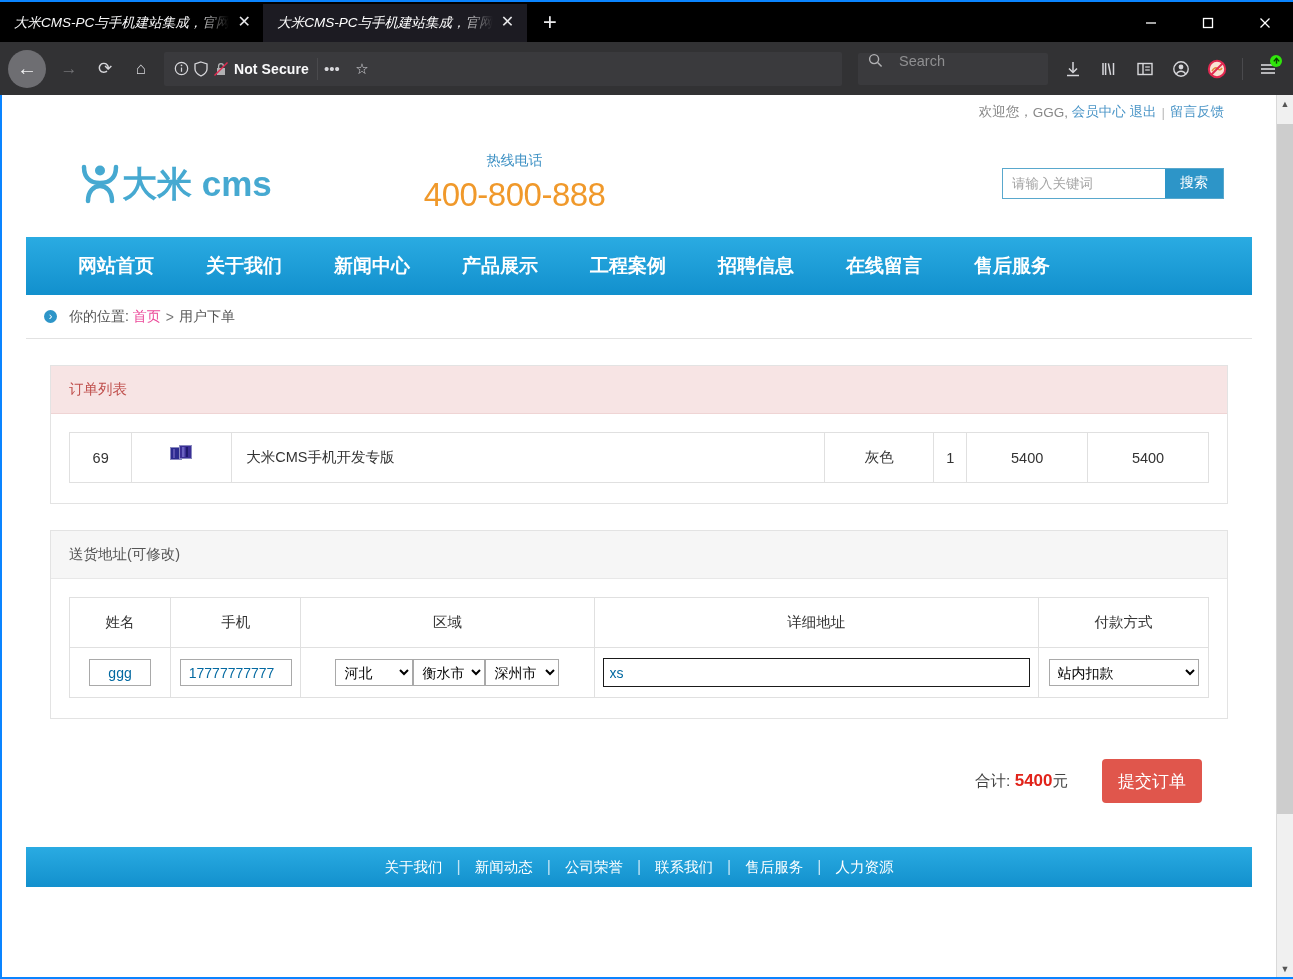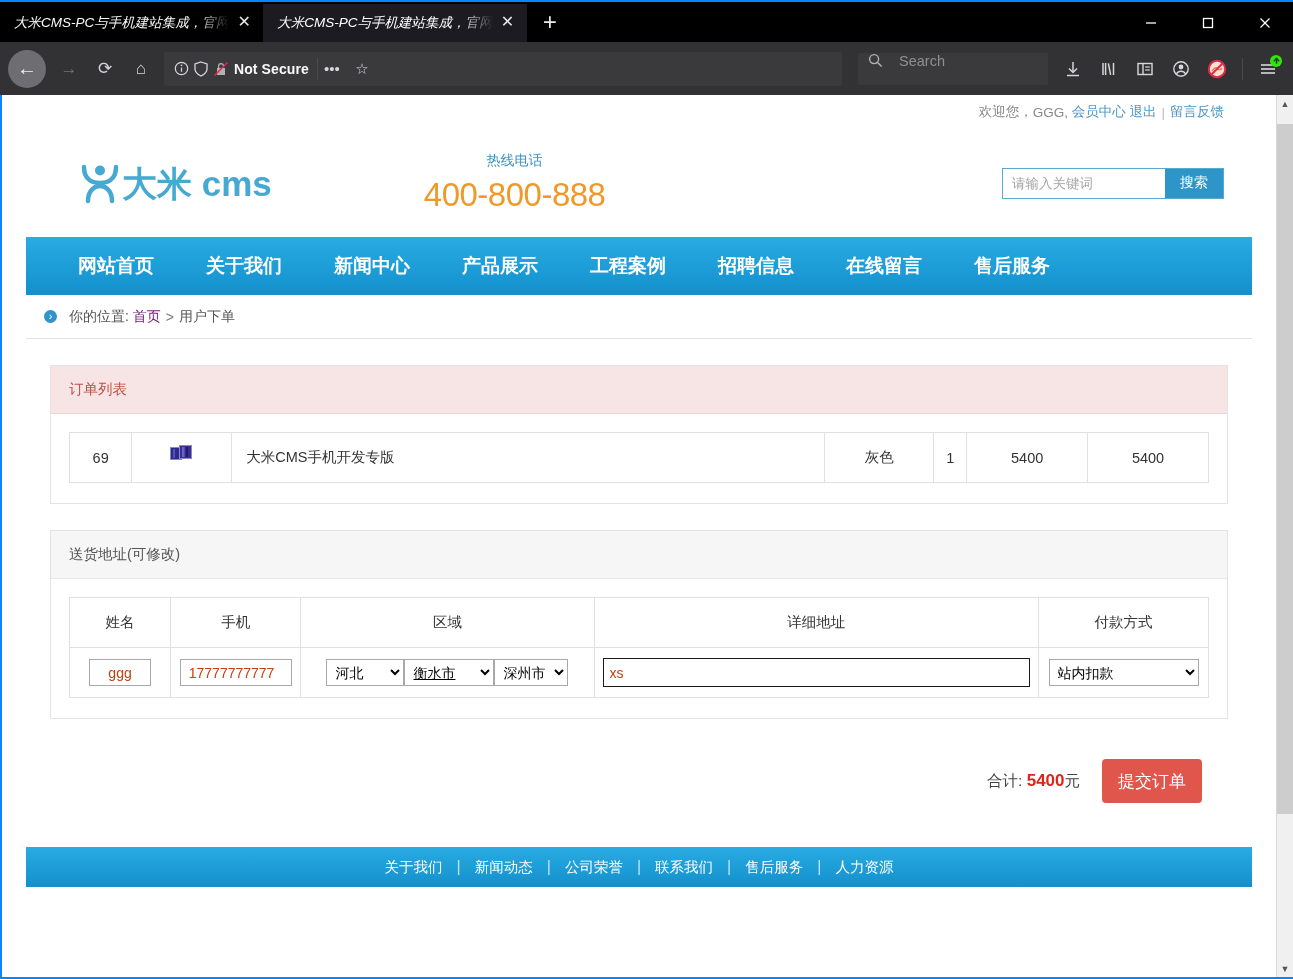--- a/index.html
+++ b/index.html
@@ -108,21 +108,21 @@
   .nav a { color: #fff; font-size: 19px; font-weight: bold; text-decoration: none;
            padding: 0 26px; white-space: nowrap; }
 
   .breadcrumb { height: 44px; margin: 0 24px; border-bottom: 1px solid #e2e2e2;
                 display: flex; align-items: center; padding-left: 18px;
                 font-size: 14px; color: #555; }
   .bc-icon { width: 13px; height: 13px; border-radius: 50%; flex: none;
              background: #2d95c8; margin-right: 12px; position: relative; }
   .bc-icon::after { content: "›"; position: absolute; inset: 0; color: #fff;
                     font-size: 11px; line-height: 12px; text-align: center; }
-  .breadcrumb a { color: #701a75; text-decoration: none; }
+  .breadcrumb a { color: #ec4899; text-decoration: none; }
   .breadcrumb .gt { margin: 0 5px; color: #777; }
 
   .main { margin: 0 24px; padding: 26px 24px 0 24px; }
   .panel { border: 1px solid #e3e3e3; margin-bottom: 26px; background: #fff; }
   .panel-head { height: 48px; display: flex; align-items: center; padding: 0 18px;
                 font-size: 14.5px; }
   .panel-head.pink { background: #f7e4e4; color: #c0504d;
                      border-bottom: 1px solid #efd4d4; }
   .panel-head.gray { background: #f6f6f6; color: #555;
                      border-bottom: 1px solid #e8e8e8; }
@@ -130,36 +130,36 @@
 
   table.grid { width: 100%; border-collapse: collapse; }
   table.grid th, table.grid td { border: 1px solid #e0e0e0; font-weight: normal;
                                  font-size: 14.5px; color: #333; }
   table.grid th { height: 50px; text-align: center; }
   table.grid td { height: 50px; text-align: center; }
   table.grid th.left, table.grid td.left { text-align: left; padding-left: 14px; }
   .brokenimg { width: 24px; height: 22px; flex: none; margin-right: 0; }
 
   .inp { border: 1px solid #a9a9a9; height: 27px; padding: 0 6px; font-size: 14px;
-         color: #c2410c; outline: 0; background: #fff;
+         color: #0369a1; outline: 0; background: #fff;
          font-family: "Liberation Sans", sans-serif; }
   .inp.name { width: 62px; text-align: center; }
   .inp.phone { width: 112px; padding-left: 8px; }
   .inp.addr { width: 100%; border: 1.6px solid #1a1a1a; height: 29px; }
   select.sel { border: 1px solid #a9a9a9; height: 27px; font-size: 14px;
                background: #fff; color: #000; padding: 0 2px 0 4px;
                font-family: "Liberation Sans", sans-serif; outline: 0; }
   select.sel.s1 { width: 78px; }
-  select.sel.s2 { width: 90px; text-decoration: underline; }
+  select.sel.s2 { width: 72px; }
   select.sel.s3 { width: 74px; }
   select.sel.pay { width: 150px; }
   td.cellpad { padding: 6px 8px; }
 
   .totalrow { display: flex; align-items: center; justify-content: flex-end;
-              gap: 22px; padding: 14px 26px 0 0; }
+              gap: 34px; padding: 14px 26px 0 0; }
   .total { font-size: 15.5px; color: #444; }
   .total b { color: #e1231a; font-size: 17px; }
   .submit { background: #e0564c; color: #fff; border: 0; border-radius: 4px;
             width: 100px; height: 44px; font-size: 17px; cursor: pointer;
             font-family: "Liberation Sans", sans-serif; }
 
   .footer { margin: 44px 24px 0 24px; height: 40px;
             background: linear-gradient(#2aabe2, #1290cd); display: flex;
             align-items: center; justify-content: center; }
   .footer a { color: #fff; font-size: 14.5px; text-decoration: none; padding: 0 14px; }

